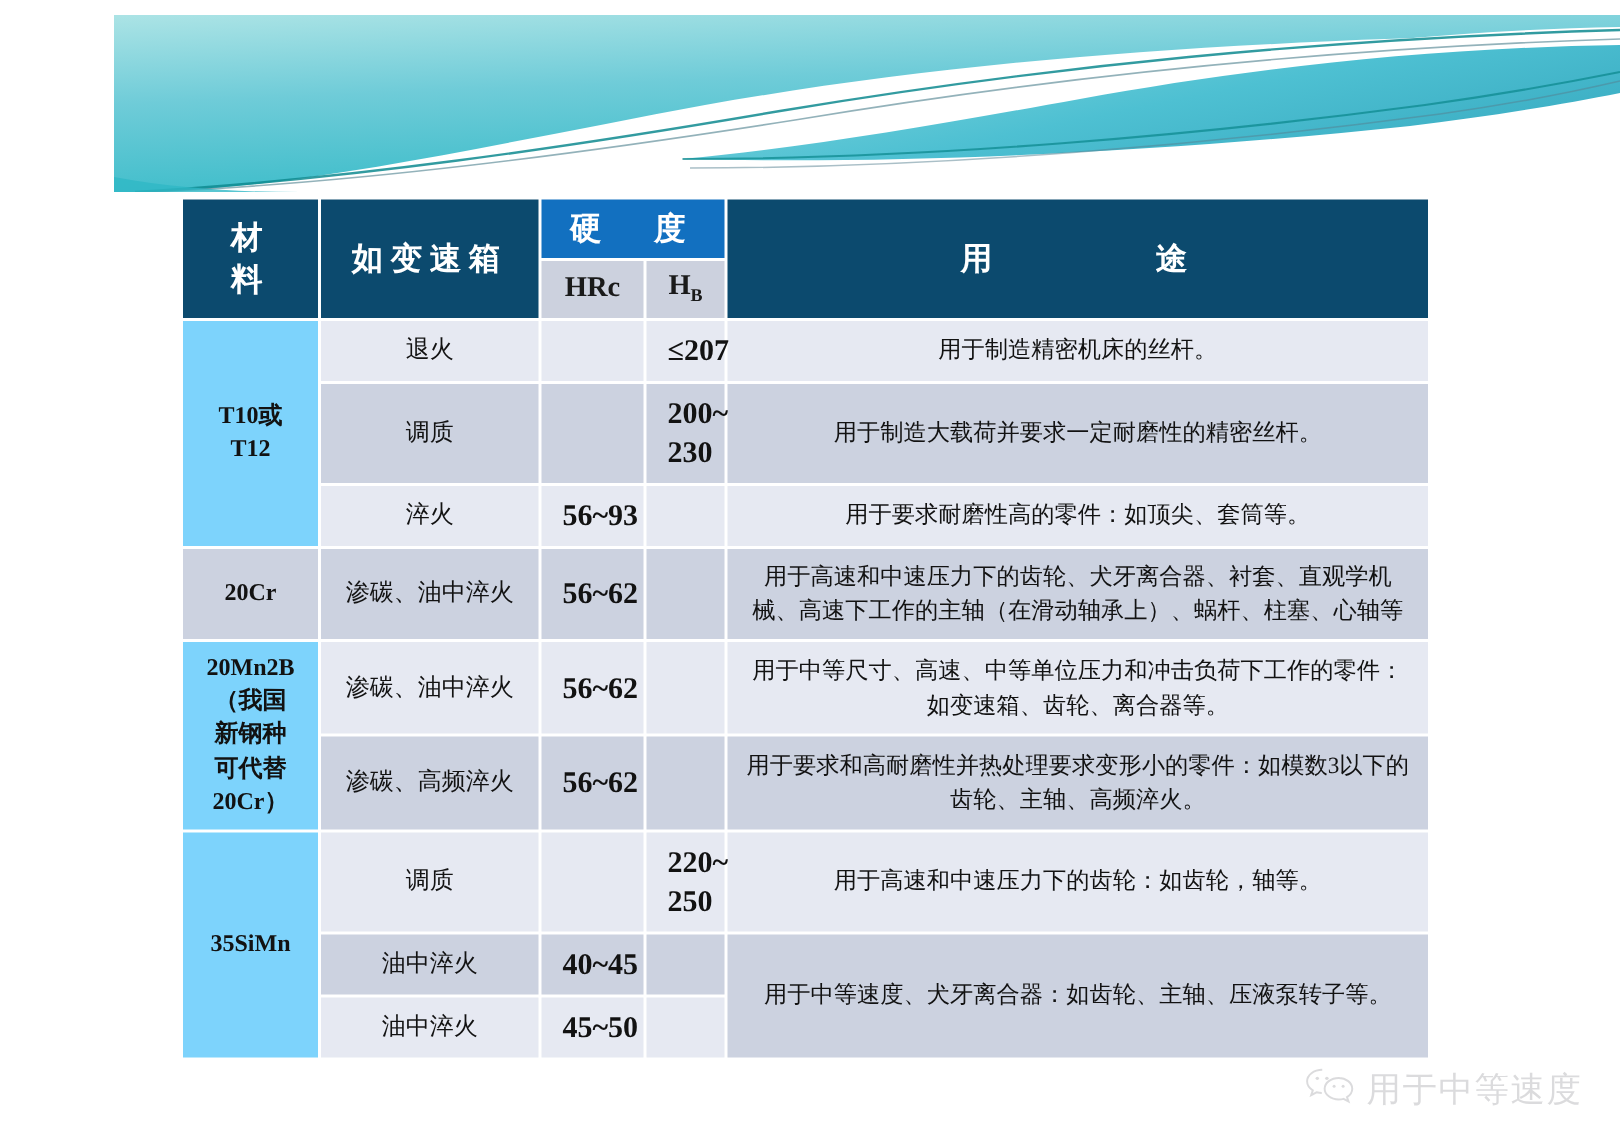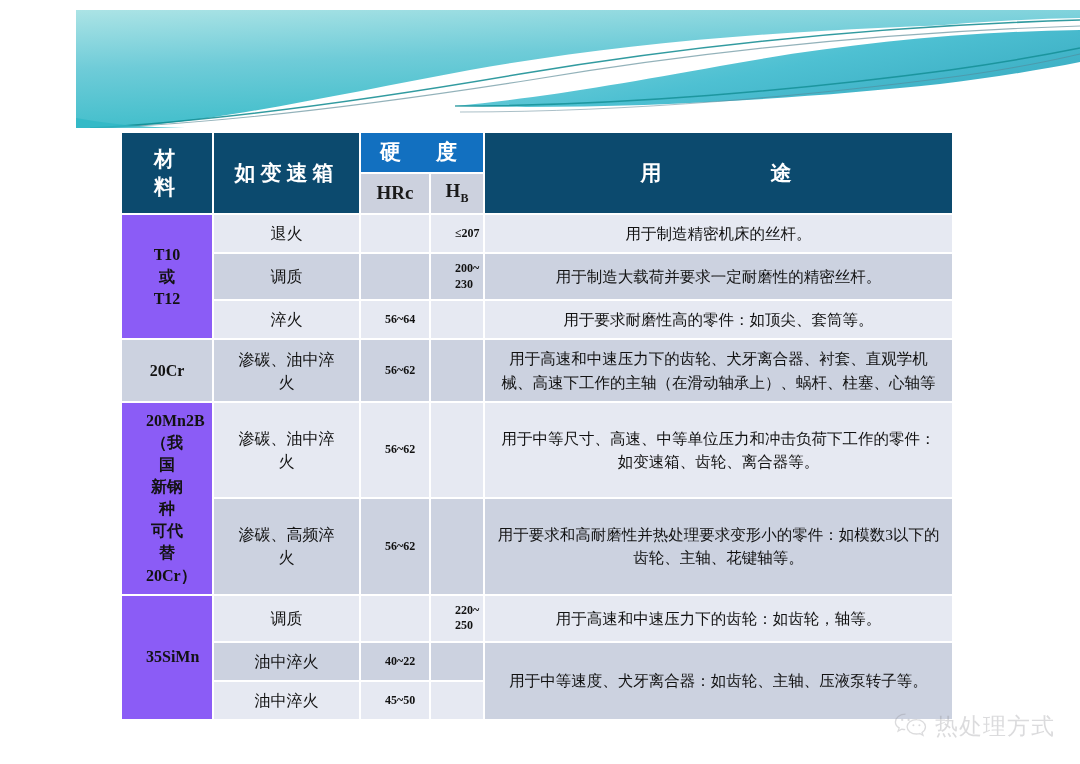--- a/index.html
+++ b/index.html
@@ -60,37 +60,37 @@
     font-size:19px;
     font-weight:bold;
     padding:6px 2px 7px 2px;
     font-family:"Liberation Serif","DejaVu Serif",serif;
   }
   .sub-hdr sub{font-size:12px;}
 
   
   .c-lite{background:#e6e9f2;}
   .c-dark{background:#ccd2e0;}
-  .c-mid{background:#8b5cf6;}
+  .c-mid{background:#7dd3fc;}
 
   .cell{
     font-size:15.5px;
     color:#121212;
-    padding:7px 24px;
+    padding:7px 14px;
     line-height:1.45;
   }
   .mat{
     text-align:center;
     font-weight:bold;
     font-size:16px;
     line-height:1.38;
   }
   .num{
     text-align:center;
-    font-size:12px;
+    font-size:20px;
     font-weight:bold;
     line-height:1.3;
     margin-left:25px;
   }
   .treat{
     text-align:center;
     font-size:16px;
   }
   .use{
     text-align:center;
@@ -209,21 +209,21 @@
 
       <tr>
         <td class="cell treat c-dark">调质</td>
         <td class="cell num c-dark"></td>
         <td class="cell num c-dark">200~<br>230</td>
         <td class="cell use c-dark">用于制造大载荷并要求一定耐磨性的精密丝杆。</td>
       </tr>
 
       <tr>
         <td class="cell treat c-lite">淬火</td>
-        <td class="cell num c-lite">56~64</td>
+        <td class="cell num c-lite">56~93</td>
         <td class="cell num c-lite"></td>
         <td class="cell use c-lite">用于要求耐磨性高的零件：如顶尖、套筒等。</td>
       </tr>
 
       <tr>
         <td class="cell mat c-dark">20Cr</td>
         <td class="cell treat c-dark">渗碳、油中淬火</td>
         <td class="cell num c-dark">56~62</td>
         <td class="cell num c-dark"></td>
         <td class="cell use c-dark">用于高速和中速压力下的齿轮、犬牙离合器、衬套、直观学机械、高速下工作的主轴（在滑动轴承上）、蜗杆、柱塞、心轴等</td>
@@ -234,34 +234,34 @@
         <td class="cell treat c-lite">渗碳、油中淬火</td>
         <td class="cell num c-lite">56~62</td>
         <td class="cell num c-lite"></td>
         <td class="cell use c-lite">用于中等尺寸、高速、中等单位压力和冲击负荷下工作的零件：如变速箱、齿轮、离合器等。</td>
       </tr>
 
       <tr>
         <td class="cell treat c-dark">渗碳、高频淬火</td>
         <td class="cell num c-dark">56~62</td>
         <td class="cell num c-dark"></td>
-        <td class="cell use c-dark">用于要求和高耐磨性并热处理要求变形小的零件：如模数3以下的齿轮、主轴、花键轴等。</td>
+        <td class="cell use c-dark">用于要求和高耐磨性并热处理要求变形小的零件：如模数3以下的齿轮、主轴、高频淬火。</td>
       </tr>
 
       <tr>
         <td class="cell mat c-mid" rowspan="3">35SiMn</td>
         <td class="cell treat c-lite">调质</td>
         <td class="cell num c-lite"></td>
         <td class="cell num c-lite">220~<br>250</td>
         <td class="cell use c-lite">用于高速和中速压力下的齿轮：如齿轮，轴等。</td>
       </tr>
 
       <tr>
         <td class="cell treat c-dark">油中淬火</td>
-        <td class="cell num c-dark">40~22</td>
+        <td class="cell num c-dark">40~45</td>
         <td class="cell num c-dark"></td>
         <td class="cell use c-dark" rowspan="2">用于中等速度、犬牙离合器：如齿轮、主轴、压液泵转子等。</td>
       </tr>
 
       <tr>
         <td class="cell treat c-lite">油中淬火</td>
         <td class="cell num c-lite">45~50</td>
         <td class="cell num c-lite"></td>
       </tr>
 
@@ -280,14 +280,14 @@
                  c2.1,-1.3 3.5,-3.3 3.5,-5.6 0,-4.0 -4.2,-7.2 -9.0,-7.2 Z"></path>
       </g>
       <g fill="#8b8b90">
         <circle cx="8.2" cy="7.9" r="1.15"></circle>
         <circle cx="14.6" cy="7.9" r="1.15"></circle>
         <circle cx="19.4" cy="13.2" r="1.0"></circle>
         <circle cx="25.4" cy="13.2" r="1.0"></circle>
       </g>
     </svg>
   </span>
-  <span class="wm-text">热处理方式</span>
+  <span class="wm-text">用于中等速度</span>
 </div>
 
 </body></html>

